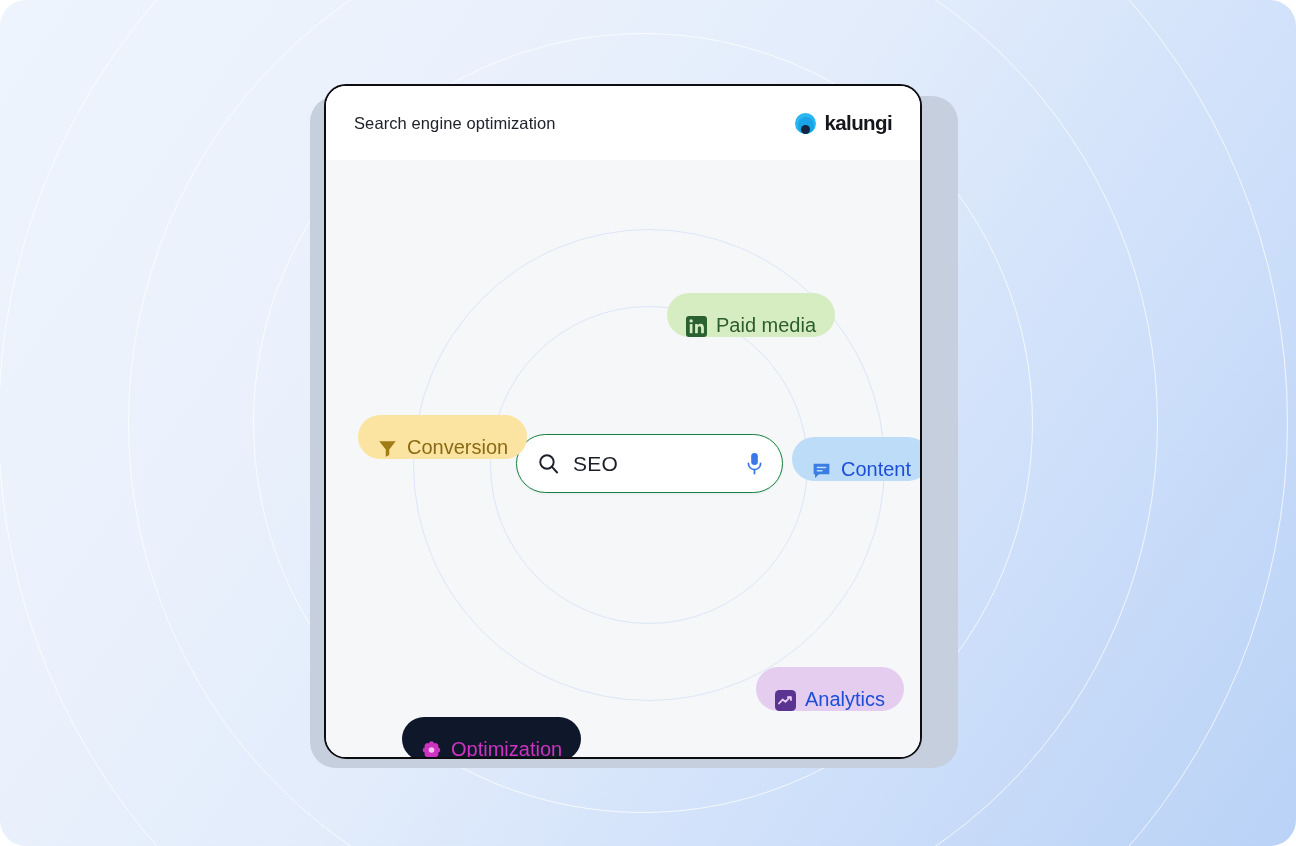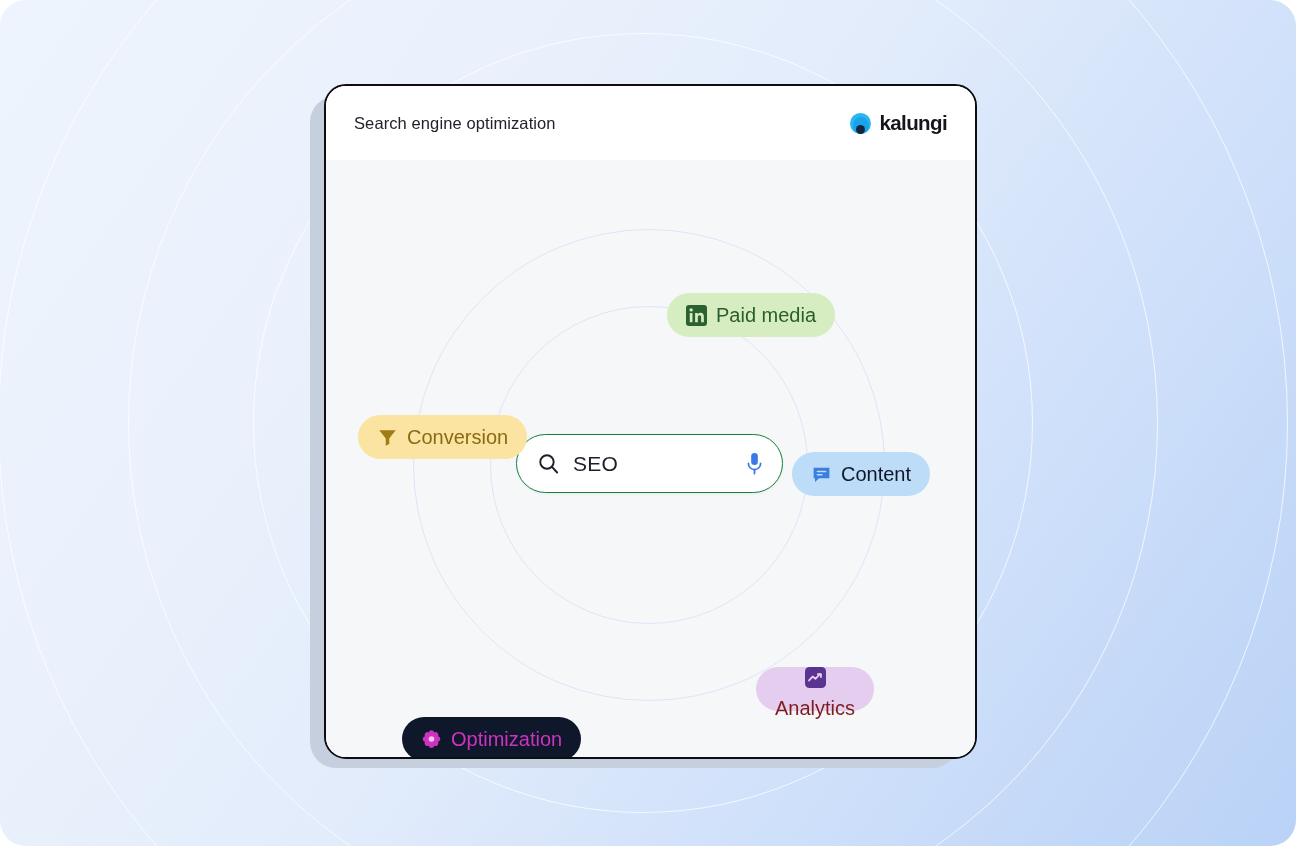--- a/index.html
+++ b/index.html
@@ -48,21 +48,21 @@
     height: 672px;
     background: #c6cfdd;
     border-radius: 26px;
     filter: blur(0.4px);
   }
 
   #card {
     position: absolute;
     left: 324px;
     top: 84px;
-    width: 653px;
+    width: 598px;
     height: 675px;
     background: #ffffff;
     border: 2.2px solid #0e0e12;
     border-radius: 22px;
     overflow: hidden;
   }
 
   
   #card-header {
     position: relative;
@@ -153,38 +153,38 @@
     font-size: 21px;
     color: #1c1f28;
     letter-spacing: 0.2px;
   }
   #mic-icon { flex: 0 0 auto; display: block; }
 
   
   .tag {
     position: absolute;
     display: flex;
-    align-items: center;
+    align-items: flex-end;
     gap: 9px;
     height: 44px;
     padding: 0 19px;
     border-radius: 22px;
     font-size: 20px;
     white-space: nowrap;
   }
   .tag .tag-icon {
     width: 21px; height: 21px;
     flex: 0 0 auto;
     display: block;
   }
 
   .tag.paid-media   { left: 341px; top: 133px; background: #d6edc2; color: #2b5e2c; }
   .tag.conversion   { left:  32px; top: 255px; background: #fbe3a1; color: #8a6a12; }
-  .tag.content      { left: 466px; top: 292px; background: #bddcf7; color: #0f172a; }
-  .tag.analytics    { left: 430px; top: 507px; background: #e5cdf0; color: #7f1d1d; flex-direction: column; }
+  .tag.content      { left: 466px; top: 277px; background: #bddcf7; color: #1d4ed8; }
+  .tag.analytics    { left: 430px; top: 507px; background: #e5cdf0; color: #1d4ed8; }
   .tag.optimization { left:  76px; top: 557px; background: #0f172a; color: #cc33c0; }
 
 </style>
 </head>
 <body>
 
 <div id="page">
 
   <div class="bg-arc a1"></div>
   <div class="bg-arc a2"></div>

